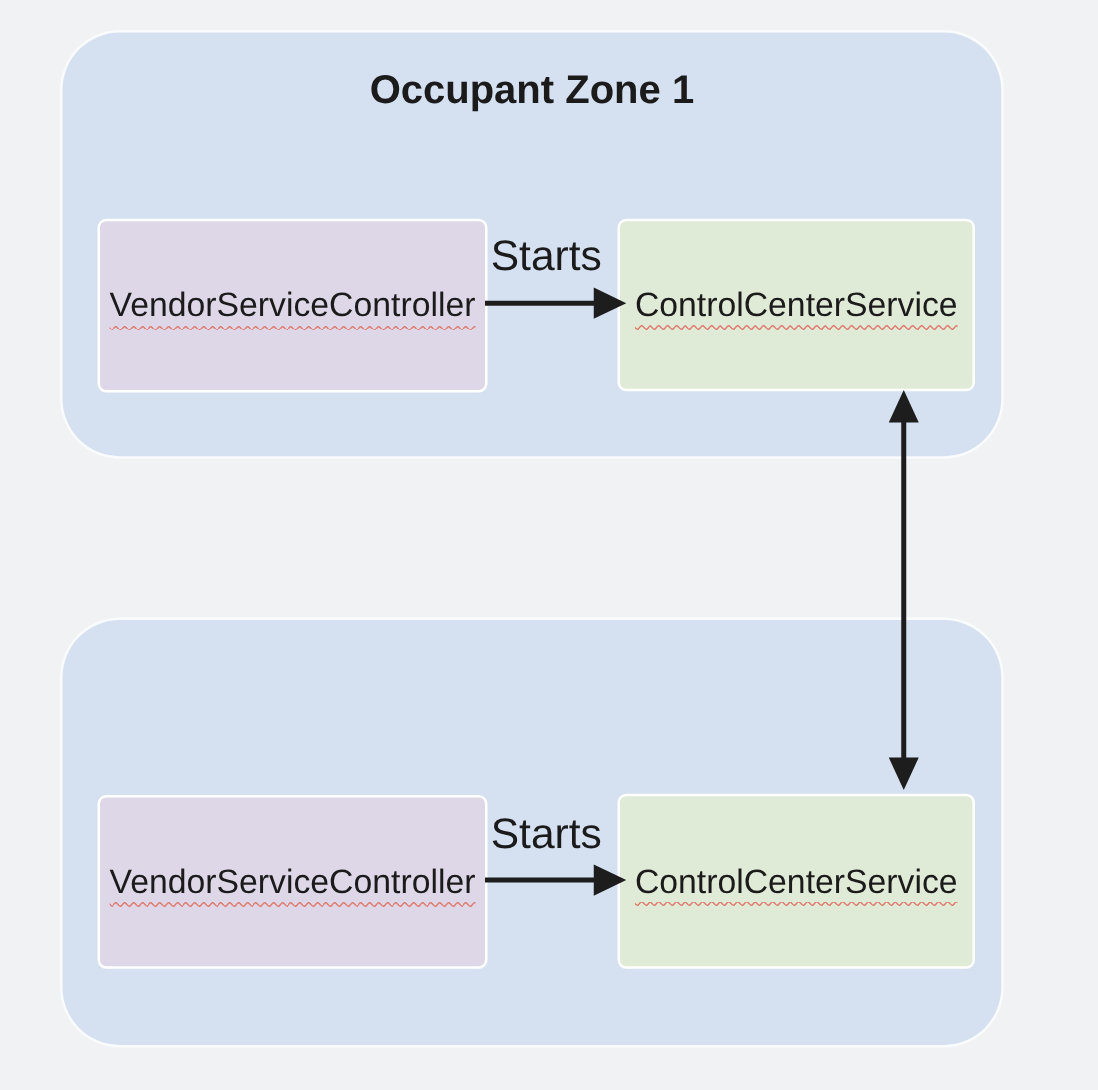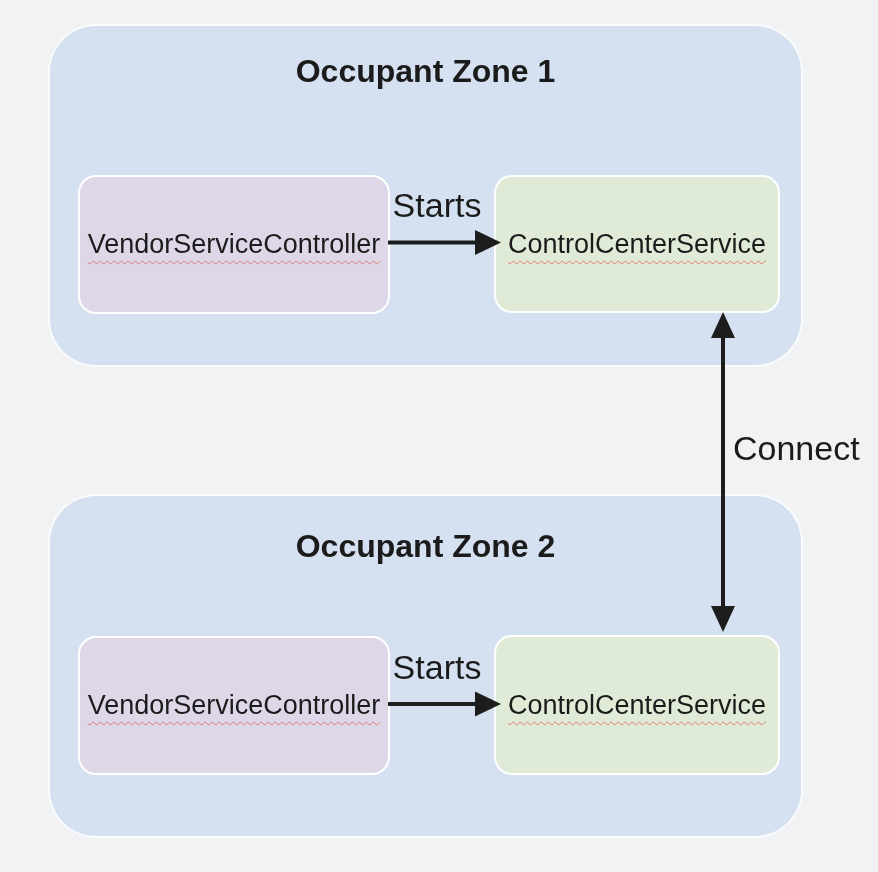--- a/index.html
+++ b/index.html
@@ -43,21 +43,21 @@
     font-size:32px;
     font-weight:bold;
     line-height:38px;
     color:var(--text);
   }
   .zone-1 .zone-title{top:26px;}
   .zone-2 .zone-title{top:31px;}
   .node{
     position:absolute;
     border:2px solid var(--box-border);
-    border-radius:18px;
+    border-radius:7px;
     display:flex;
     align-items:center;
     justify-content:center;
     font-size:27px;
     line-height:31px;
     white-space:nowrap;
   }
   .node-vendor{
     left:28px;
     width:312px;height:139px;
@@ -117,21 +117,20 @@
     <div class="node node-vendor">
       <span class="misspell">VendorServiceController</span>
     </div>
     <div class="node node-control">
       <span class="misspell">ControlCenterService</span>
     </div>
     <span class="edge-label starts-label">Starts</span>
   </section>
 
   <section class="zone zone-2">
-    <h2 class="zone-title">Occupant Zone 2</h2>
     <div class="node node-vendor">
       <span class="misspell">VendorServiceController</span>
     </div>
     <div class="node node-control">
       <span class="misspell">ControlCenterService</span>
     </div>
     <span class="edge-label starts-label">Starts</span>
   </section>
 
   <svg class="arrows" viewBox="0 0 878 872" aria-hidden="true">
@@ -146,15 +145,14 @@
       <polygon points="501,704 475,691.5 475,716.5"></polygon>
     </g>
 
     <g>
       <line x1="723" y1="335" x2="723" y2="609"></line>
       <polygon points="723,312 711,338 735,338"></polygon>
       <polygon points="723,632 711,606 735,606"></polygon>
     </g>
   </svg>
 
-  <span class="edge-label connect-label">Connect</span>
 
 </div>
 
 </body></html>

